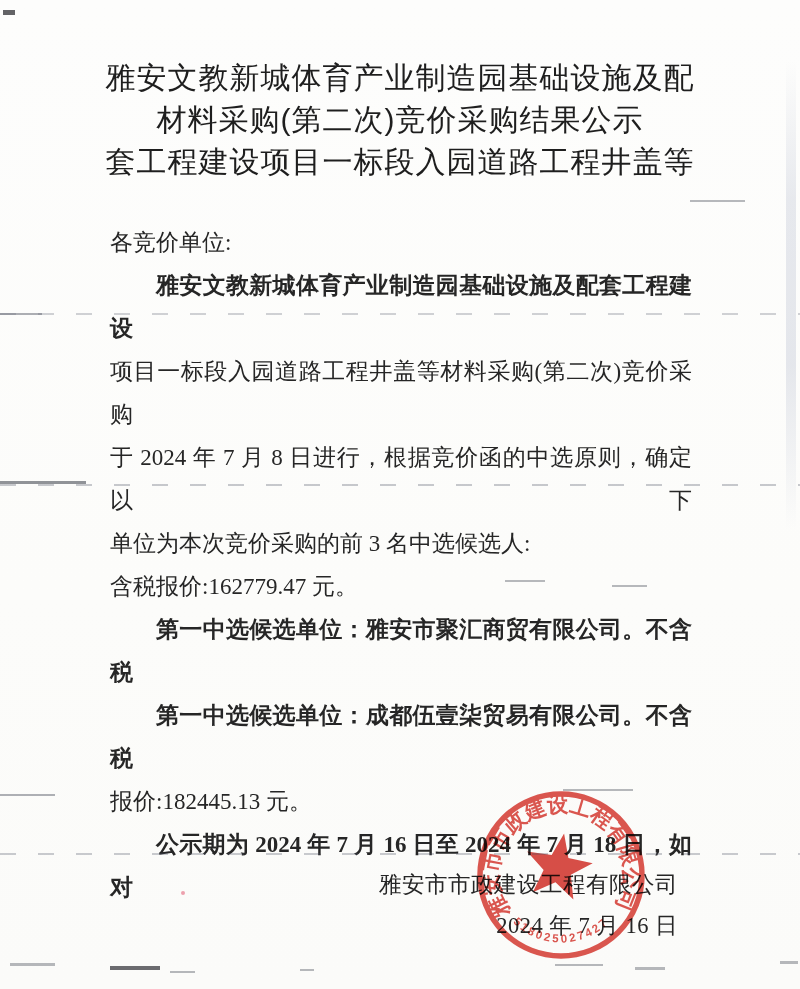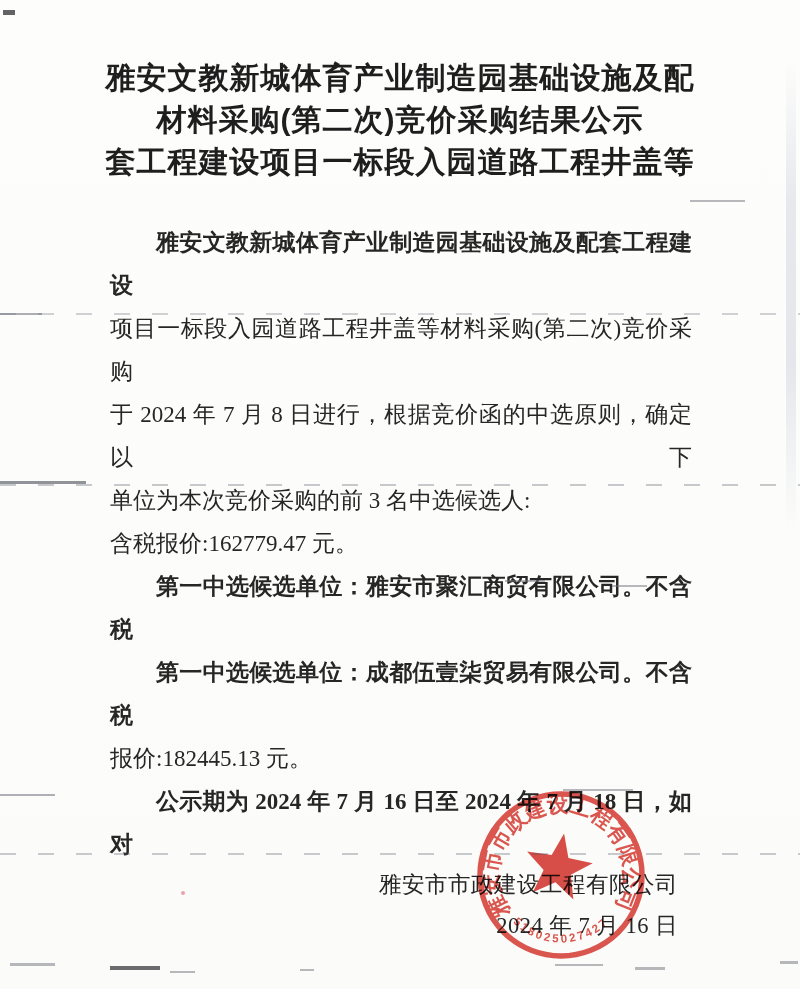--- a/index.html
+++ b/index.html
@@ -10,21 +10,21 @@
     background:linear-gradient(180deg,#fdfdfc 0%,#fcfcfa 60%,#fbfbf9 100%);
     overflow:hidden;
     font-family:"Liberation Serif","DejaVu Serif",serif;
     color:#242424;
   }
   
   .doc-title{
     position:absolute;top:57px;left:100px;width:600px;
     text-align:center;
     font-family:"Liberation Sans","DejaVu Sans",sans-serif;
-    font-weight:700;
+    font-weight:400;
     font-size:30px;line-height:42px;letter-spacing:1px;
     color:#1e1e1e;
   }
   
   .doc-body{
     position:absolute;top:221px;left:110px;width:582px;
     font-size:23px;line-height:43px;color:#262626;
   }
   .doc-body p{margin:0;padding:0;}
   .ln{text-align:justify;text-align-last:justify;}
@@ -63,20 +63,21 @@
 
 <div class="page">
 
   <div class="doc-title">
     <div>雅安文教新城体育产业制造园基础设施及配</div>
     <div>材料采购(第二次)竞价采购结果公示</div>
     <div>套工程建设项目一标段入园道路工程井盖等</div>
   </div>
 
   <div class="doc-body">
+    <p class="salutation">各竞价单位:</p>
 
     <p>
       <span class="ln ind" style="display:block">雅安文教新城体育产业制造园基础设施及配套工程建设</span>
       <span class="ln" style="display:block">项目一标段入园道路工程井盖等材料采购(第二次)竞价采购</span>
       <span class="ln" style="display:block">于 2024 年 7 月 8 日进行，根据竞价函的中选原则，确定以下</span>
       <span class="ln last" style="display:block">单位为本次竞价采购的前 3 名中选候选人:</span>
     </p>
 
     <p>
       <span class="ln last" style="display:block">含税报价:162779.47 元。</span>

